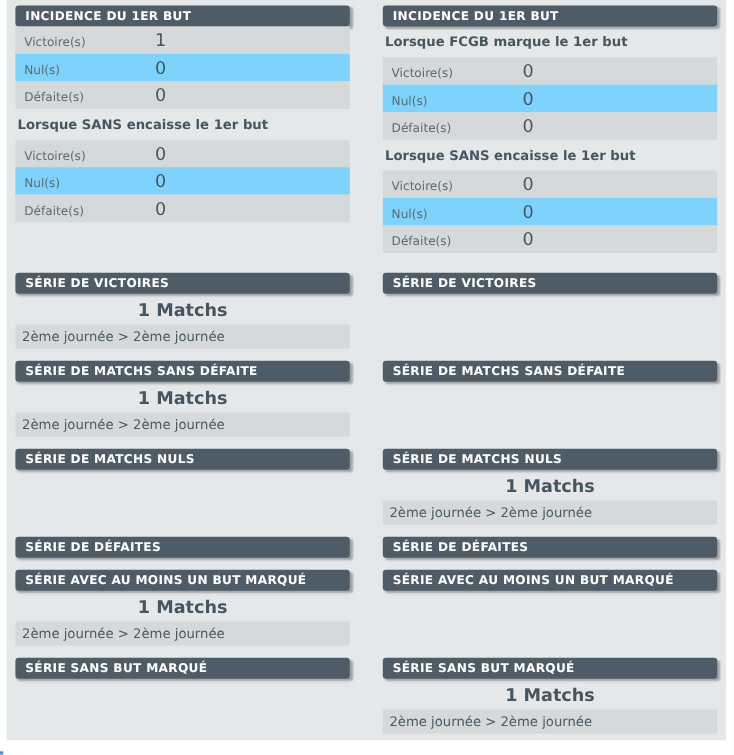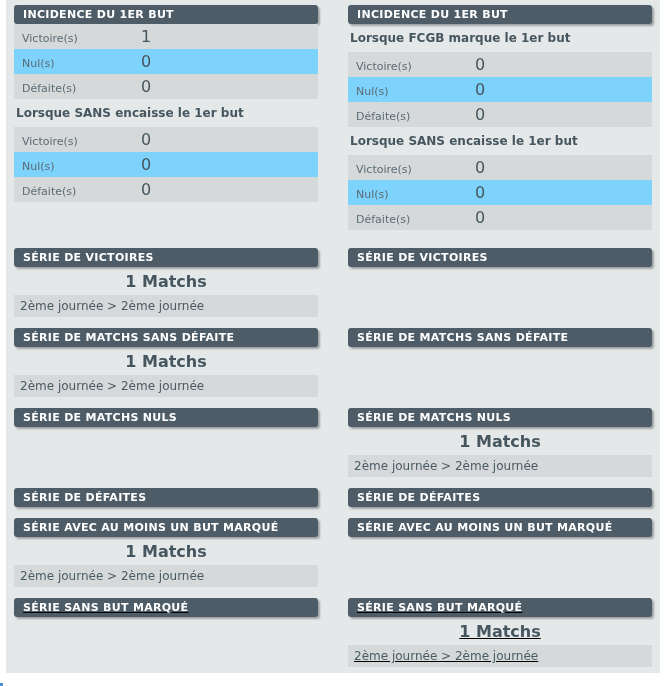--- a/index.html
+++ b/index.html
@@ -6,21 +6,21 @@
   html,body { width:667px; height:686px; background:#ffffff;
     font-family:"DejaVu Sans", sans-serif; }
   .panel {
     position:relative; margin-left:6px; width:654px; height:673px;
     background:#e5e8e9; padding:5px 8px 8px 8px; overflow:hidden;
   }
   .row { display:flex; gap:30px; }
   .col { width:304px; position:relative; }
   .incidence-row { margin-bottom:18px; }
   .series-row { margin-bottom:11px; }
-  .series-row:last-child { margin-bottom:0;text-decoration:underline; }
+  .series-row:last-child { margin-bottom:0; }
   .section-header {
     height:19px; line-height:19px; background:#4d5c67; color:#ffffff;
     font-size:11px; font-weight:bold; letter-spacing:0.3px;
     padding:0 0 0 9px; border-radius:3px;
     box-shadow:2px 2px 2px rgba(0,0,0,0.30);
     white-space:nowrap; overflow:hidden;
   }
   .subheader {
     margin:7px 0 7px 2px; height:14px; line-height:14px;
     font-size:12px; font-weight:bold; color:#46565f; white-space:nowrap;

